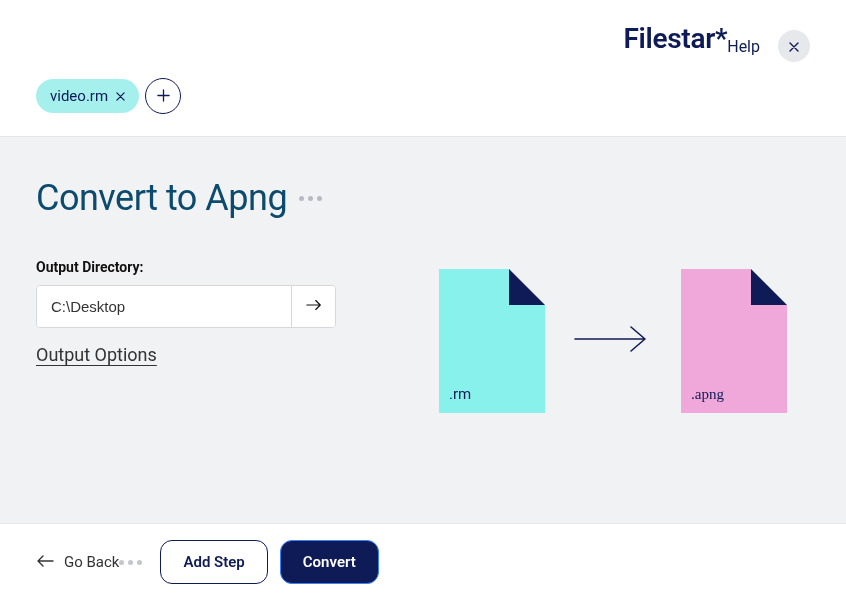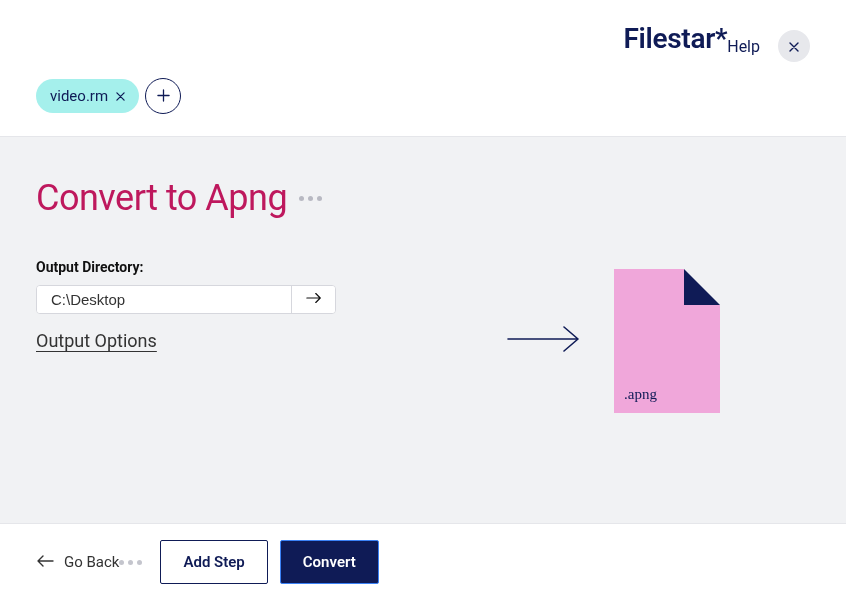--- a/index.html
+++ b/index.html
@@ -82,21 +82,21 @@
     border-top: 1px solid #e5e6ea;
     padding: 40px 36px 20px 36px;
     display: flex;
     gap: 40px;
   }
   .left-panel { flex: 0 0 340px; }
   .title-row { display: flex; align-items: center; gap: 12px; margin-bottom: 40px; }
   .page-title {
     font-size: 36px;
     font-weight: 400;
-    color: #be185d;
+    color: #0c4a6e;
     letter-spacing: -0.5px;
   }
   .title-dots { display: flex; gap: 4px; }
   .title-dots span {
     width: 5px; height: 5px; background: #b8b9c2; border-radius: 50%;
   }
   .out-label {
     font-size: 14px;
     font-weight: 700;
     color: #111;
@@ -106,21 +106,21 @@
     display: flex;
     border: 1px solid #d6d7dd;
     border-radius: 4px;
     background: #fff;
     overflow: hidden;
     width: 300px;
   }
   .dir-input {
     flex: 1;
     border: none;
-    padding: 5px 14px;
+    padding: 12px 14px;
     font-size: 15px;
     color: #333;
     outline: none;
   }
   .dir-btn {
     width: 44px;
     border-left: 1px solid #d6d7dd;
     background: #fff;
     display: flex;
     align-items: center;
@@ -188,21 +188,21 @@
     cursor: pointer;
   }
   .go-back svg { width: 18px; height: 12px; stroke: #333; }
   .footer-right { display: flex; align-items: center; gap: 12px; }
   .footer-dots { display: flex; gap: 4px; margin-right: 6px; cursor: pointer; }
   .footer-dots span { width: 5px; height: 5px; background: #c4c5cd; border-radius: 50%; }
   .btn {
     padding: 12px 22px;
     font-size: 15px;
     font-weight: 600;
-    border-radius: 2px;
+    border-radius: 12px;
     cursor: pointer;
   }
   .btn-outline {
     background: #fff;
     border: 1px solid #0f1b56;
     color: #0f1b56;
   }
   .btn-primary {
     background: #0f1b56;
     border: 1px solid #3b82f6;
@@ -263,20 +263,27 @@
               <path d="M1 7 H16 M11 2 L16 7 L11 12" stroke-width="1.4" stroke-linecap="round" stroke-linejoin="round"></path>
             </svg>
         </span>
       </div>
     </div>
     <div class="output-options">Output Options</div>
   </div>
 
   <div class="illustration">
     <div class="files-row">
+      <div class="file-wrap">
+        <div class="file-box cyan">
+          <span>.rm</span>
+        </div>
+        <div class="corner-cover"></div>
+        <div class="corner-fold"></div>
+      </div>
       <div class="arrow-between">
         <svg viewBox="0 0 80 30" fill="none">
             <path d="M2 15 H70 M58 3 L72 15 L58 27" stroke-width="1.6" stroke-linecap="round" stroke-linejoin="round"></path>
           </svg>
       </div>
       <div class="file-wrap">
         <div class="file-box pink">
           <span>.apng</span>
         </div>
         <div class="corner-cover"></div>

